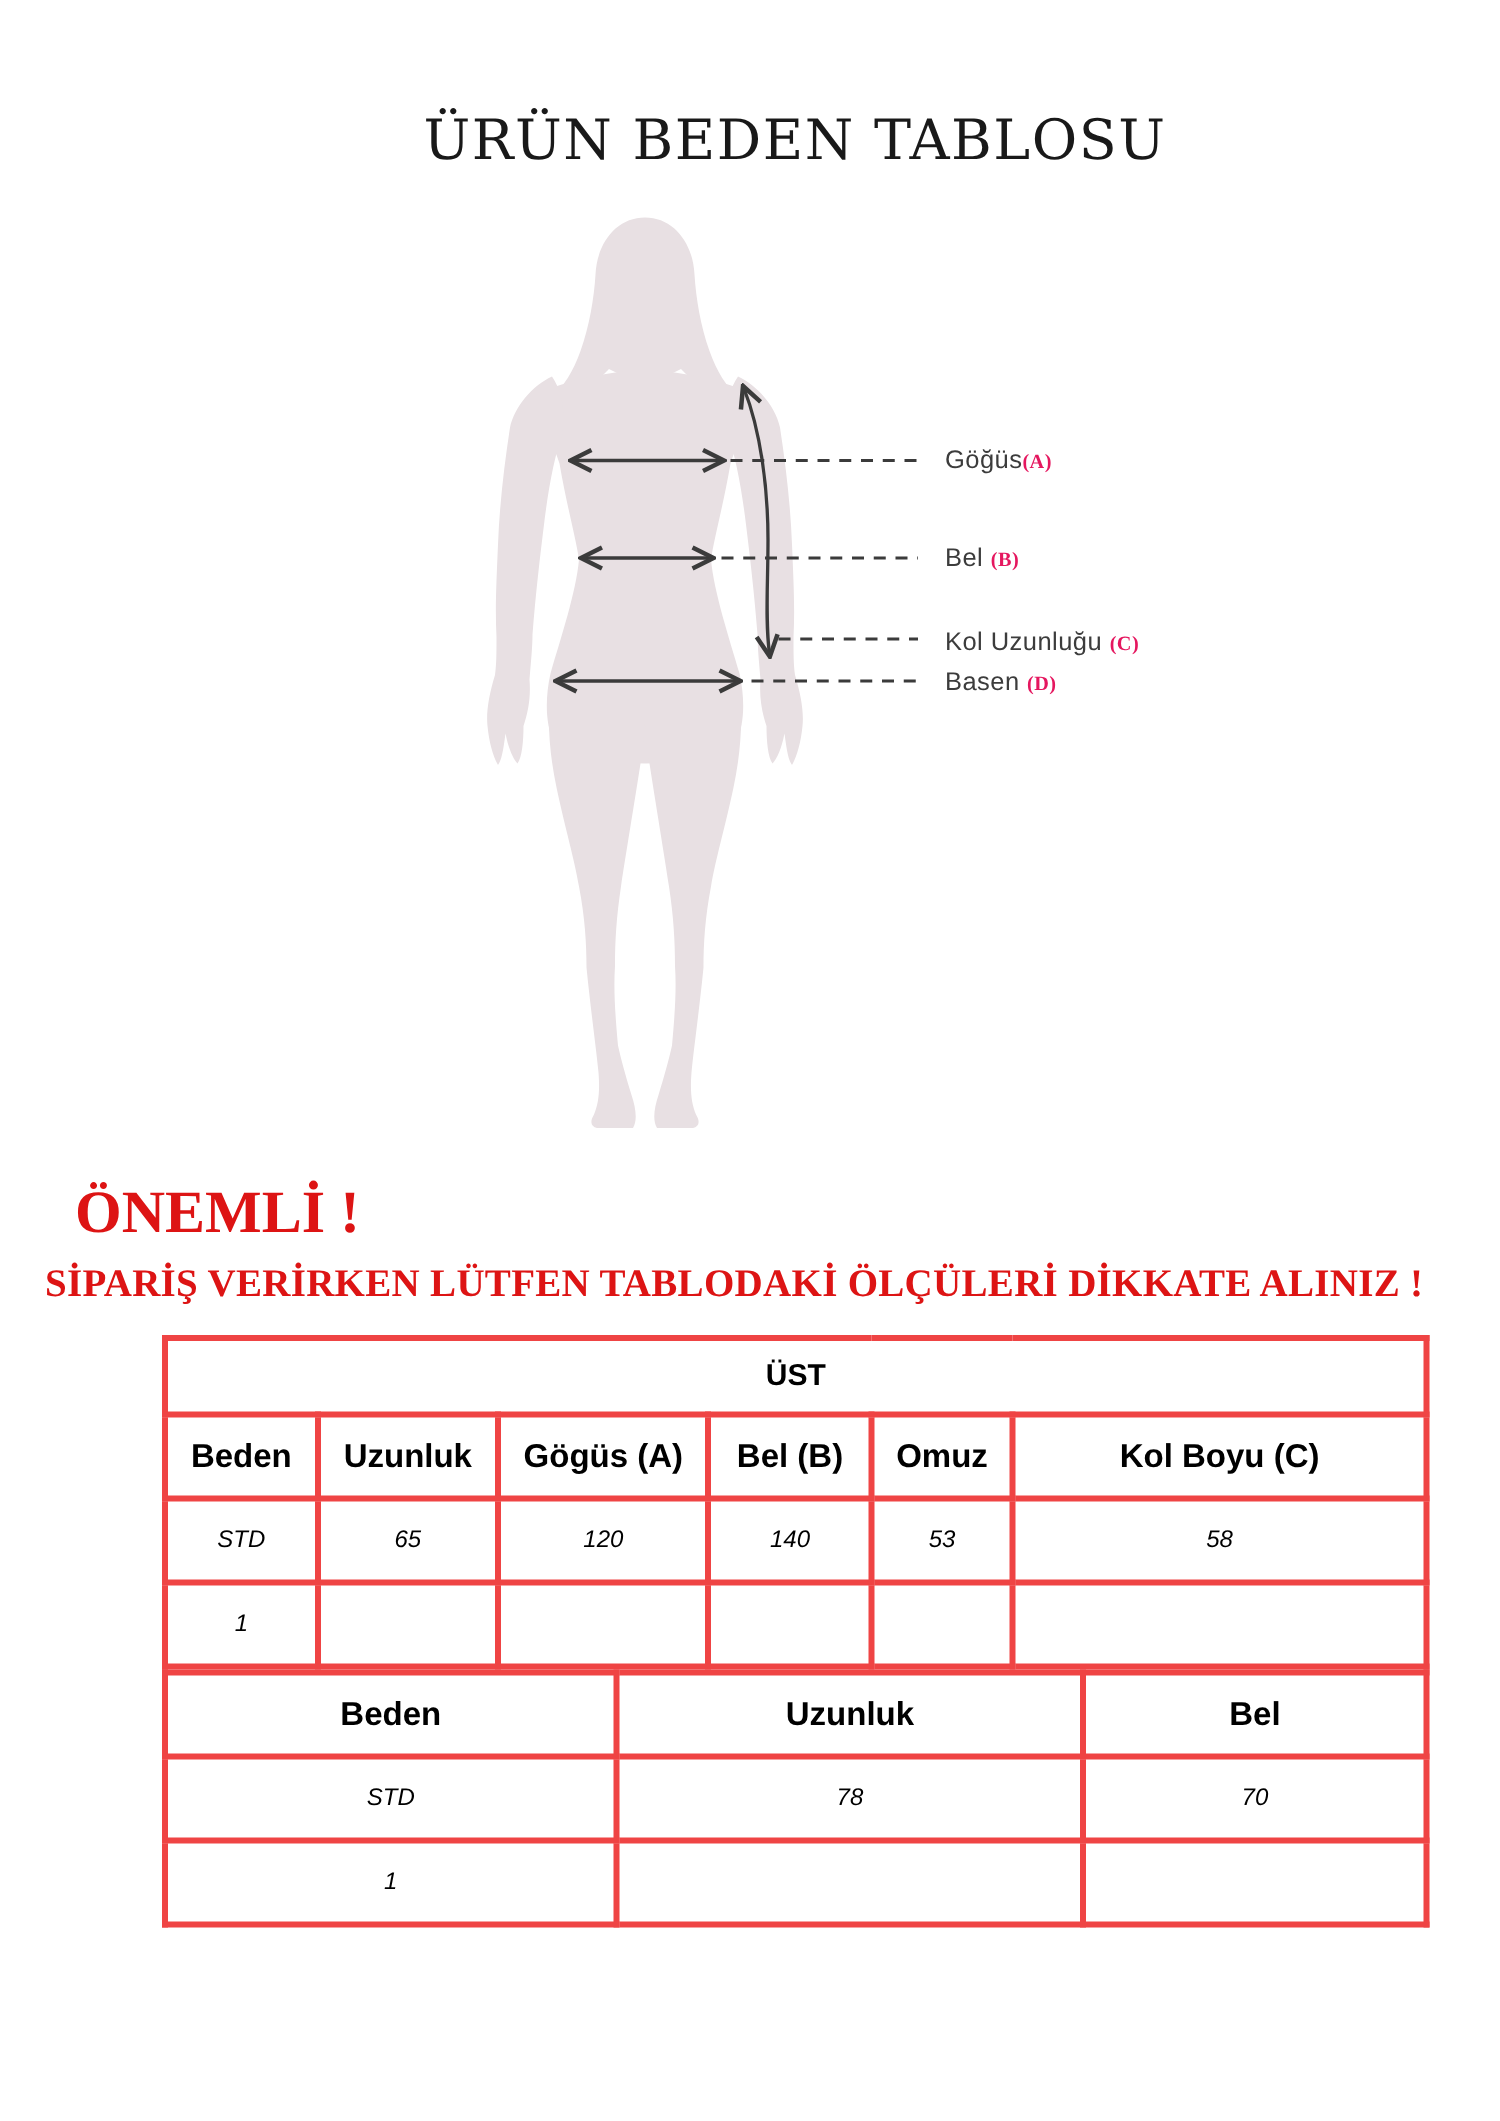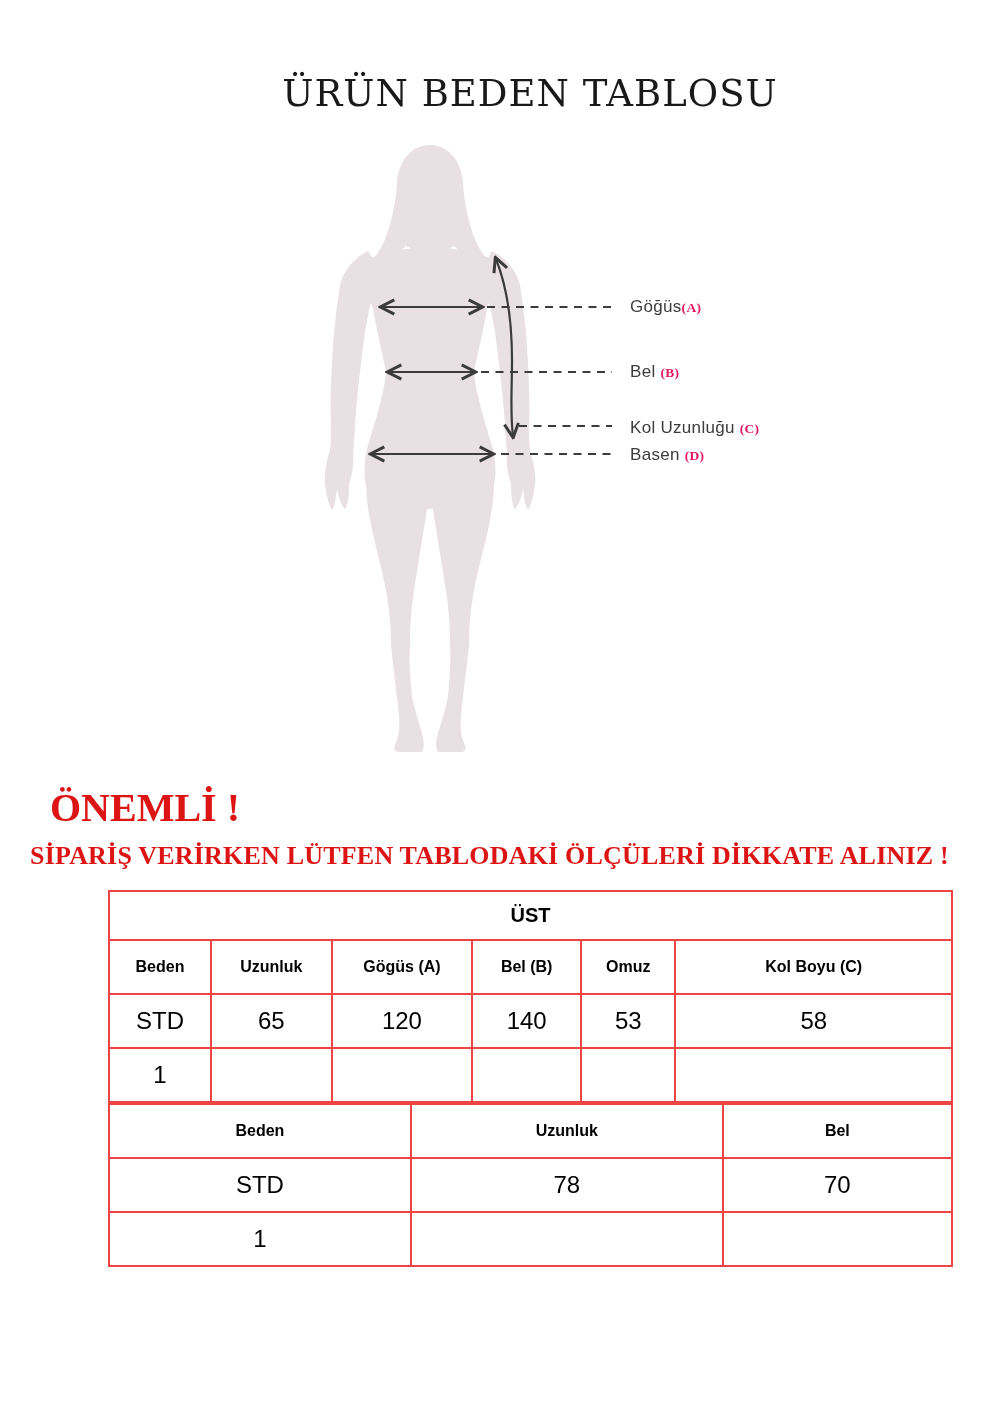--- a/index.html
+++ b/index.html
@@ -20,25 +20,25 @@
 
   .important{position:absolute;top:784px;left:0;width:1000px;
              font-family:"Liberation Serif",serif;font-weight:700;font-size:40px;
              color:#dd1414;padding-left:20px;}
   .warning{position:absolute;top:841px;left:0;width:1000px;text-align:left;
            font-family:"Liberation Serif",serif;font-weight:700;font-size:26px;
            color:#dd1414;letter-spacing:.2px;}
 
   .tables{position:absolute;top:890px;left:78px;width:845px;}
   table{border-collapse:collapse;width:100%;table-layout:fixed;}
-  td,th{border:2px solid #ef4444;text-align:center;vertical-align:middle;
+  td,th{border:4px solid #ef4444;text-align:center;vertical-align:middle;
         color:#000;padding:0;overflow:hidden;}
   tr.cap-row td{height:47px;font-weight:700;font-size:20px;}
-  tr.head-row th{height:52px;font-weight:700;font-size:16px;text-align:center;}
-  tr.data-row td{height:52px;font-weight:400;font-size:24px;}
+  tr.head-row th{height:52px;font-weight:700;font-size:22px;text-align:center;}
+  tr.data-row td{height:52px;font-weight:400;font-size:16px;font-style:italic;}
 </style>
 </head>
 <body>
 
 <div class="page">
 
   <div class="title">ÜRÜN BEDEN TABLOSU</div>
 
   <div>
     <svg class="figure-svg" width="330" height="630" viewBox="0 0 330 630">

